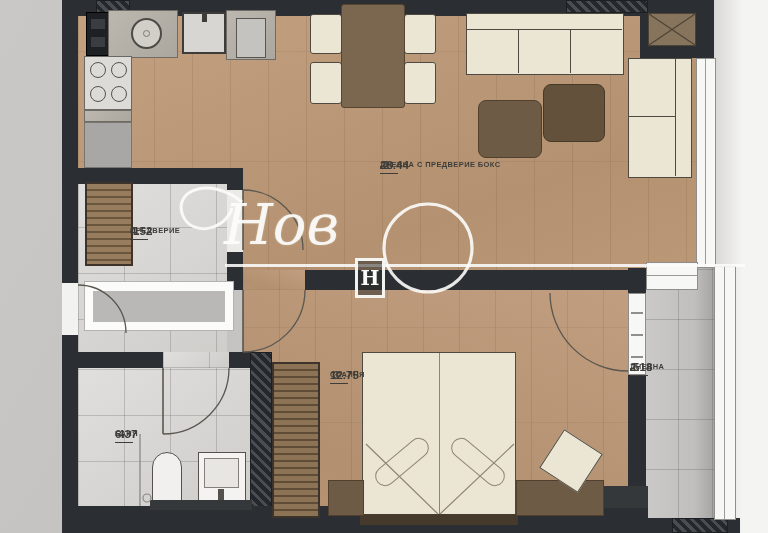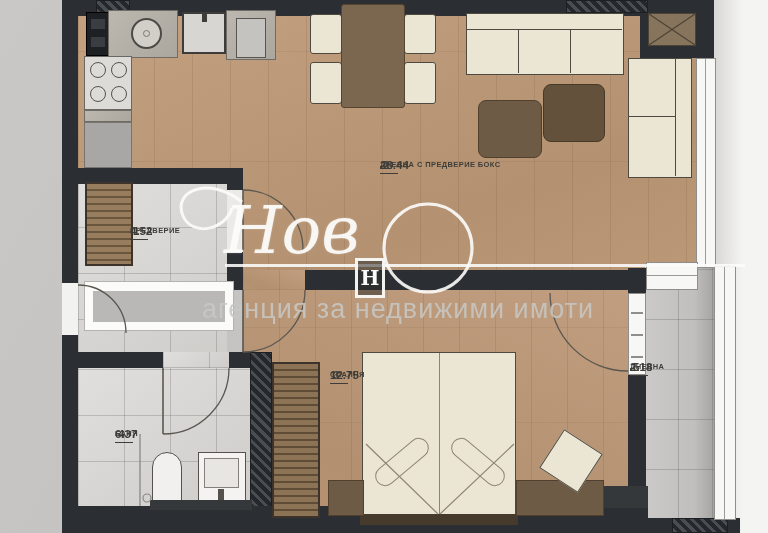--- a/index.html
+++ b/index.html
@@ -210,19 +210,18 @@
         <span>2.18</span>
       </div>
     <span class="rl-name">ДНЕВНА</span>
   </div>
 
   <div class="wm-line" style="left:225px;top:264px;width:520px;height:3px;"></div>
   <svg width="768" height="533" style="left:0;top:0;z-index:58;" viewBox="0 0 768 533" fill="none">
     <ellipse cx="428" cy="248" rx="44" ry="44" stroke="rgba(252,252,250,.9)" stroke-width="3.2"></ellipse>
     <path d="M 242 202 C 210 176 172 190 183 216 C 192 237 226 230 232 208" stroke="rgba(252,252,250,.9)" stroke-width="3"></path>
   </svg>
-  <div class="wm-script" style="left:224px;top:192px;font-size:66px;">Нов</div>
+  <div class="wm-script" style="left:224px;top:192px;font-size:56px;">Нов</div>
   <div class="wm-box" style="left:355px;top:258px;width:30px;height:40px;">
     <span style="position:static;">Н</span>
   </div>
-  <div class="wm-tagline" style="left:202px;top:294px;">агенция за недвижими имоти</div>
 
 </div>
 
 </body></html>

